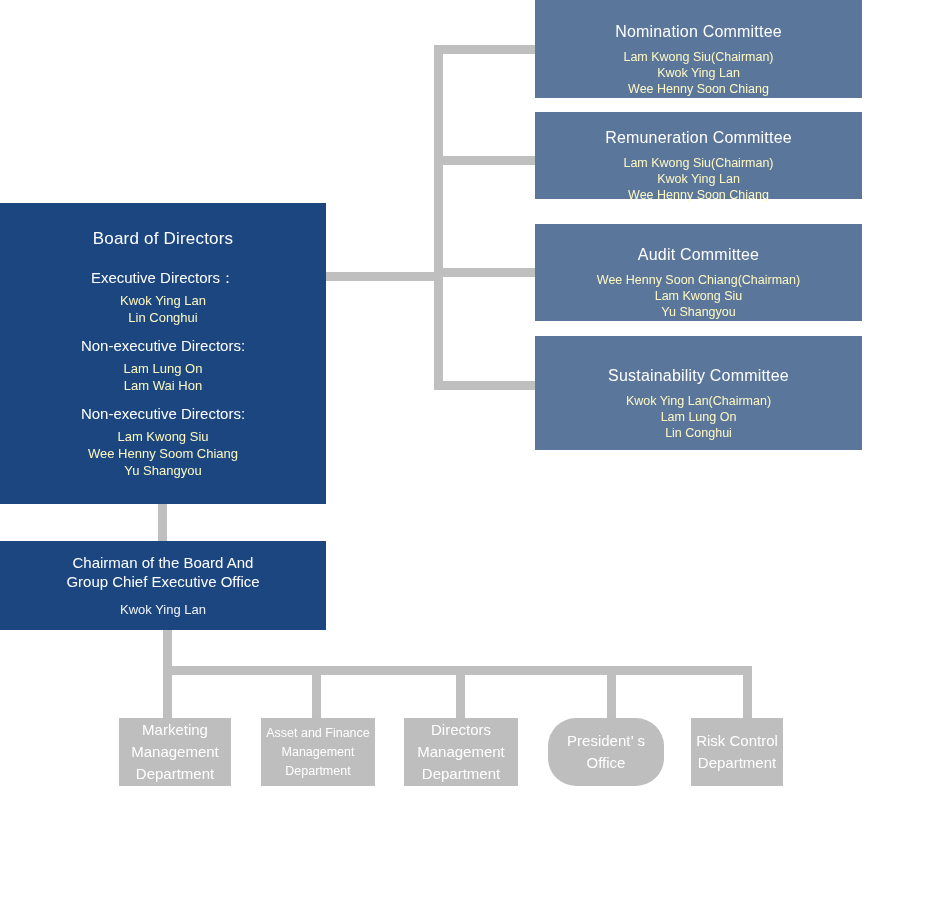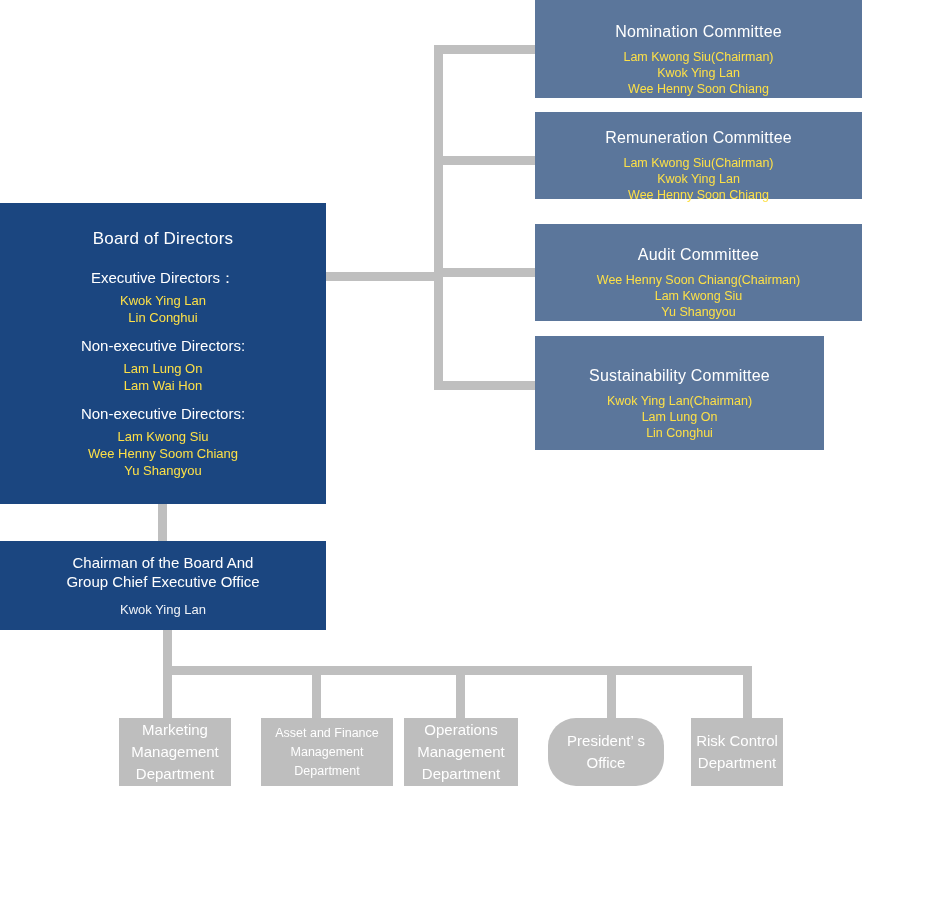--- a/index.html
+++ b/index.html
@@ -64,21 +64,21 @@
     margin-bottom: 7px;
     margin-top: 20px;
   }
   .node.navy .node-title {
     margin-bottom: 8px;
   }
 
   .member {
     font-size: 12.5px;
     line-height: 16px;
-    color: #fde047;
+    color: #fef9c3;
   }
 
   
   .board-group {
     margin-top: 9px;
   }
   .board-group:first-of-type {
     margin-top: 4px;
   }
   .group-label {
@@ -194,41 +194,41 @@
     <div class="member">Wee Henny Soon Chiang</div>
   </div>
 
   <div class="node steel" style="left:535px; top:224px; width:327px; height:97px;text-align:center;">
     <div class="node-title">Audit Committee</div>
     <div class="member">Wee Henny Soon Chiang(Chairman)</div>
     <div class="member">Lam Kwong Siu</div>
     <div class="member">Yu Shangyou</div>
   </div>
 
-  <div class="node steel" style="left:535px; top:336px; width:289px; height:114px;">
+  <div class="node steel" style="left:535px; top:336px; width:327px; height:114px;">
     <div class="node-title">Sustainability Committee</div>
     <div class="member">Kwok Ying Lan(Chairman)</div>
     <div class="member">Lam Lung On</div>
     <div class="member">Lin Conghui</div>
   </div>
 
   <div class="node grey" style="left:119px; top:718px; width:112px; height:68px;">
     <div class="dept-label">Marketing</div>
     <div class="dept-label">Management</div>
     <div class="dept-label">Department</div>
   </div>
 
-  <div class="node grey" style="left:261px; top:718px; width:132px; height:68px;">
+  <div class="node grey" style="left:261px; top:718px; width:114px; height:68px;">
     <div class="dept-label small">Asset and Finance</div>
     <div class="dept-label small">Management</div>
     <div class="dept-label small">Department</div>
   </div>
 
   <div class="node grey" style="left:404px; top:718px; width:114px; height:68px;">
-    <div class="dept-label">Operations</div>
+    <div class="dept-label">Directors</div>
     <div class="dept-label">Management</div>
     <div class="dept-label">Department</div>
   </div>
 
   <div class="node grey" style="left:548px; top:718px; width:116px; height:68px;border-radius:28px;">
     <div class="dept-label">President’ s</div>
     <div class="dept-label">Office</div>
   </div>
 
   <div class="node grey" style="left:691px; top:718px; width:92px; height:68px;">

